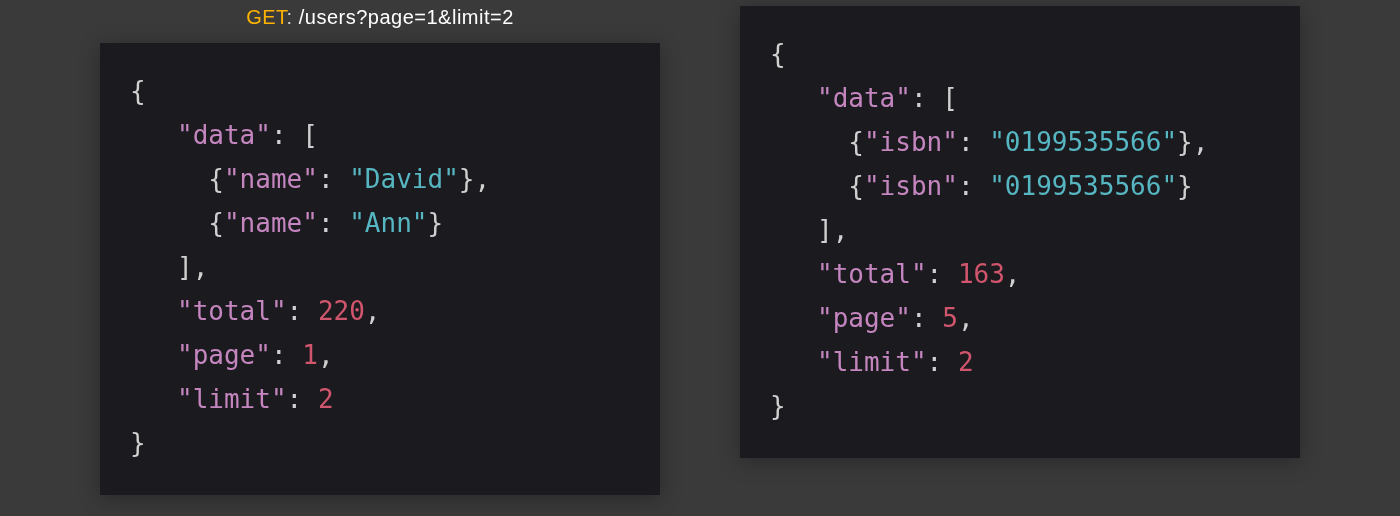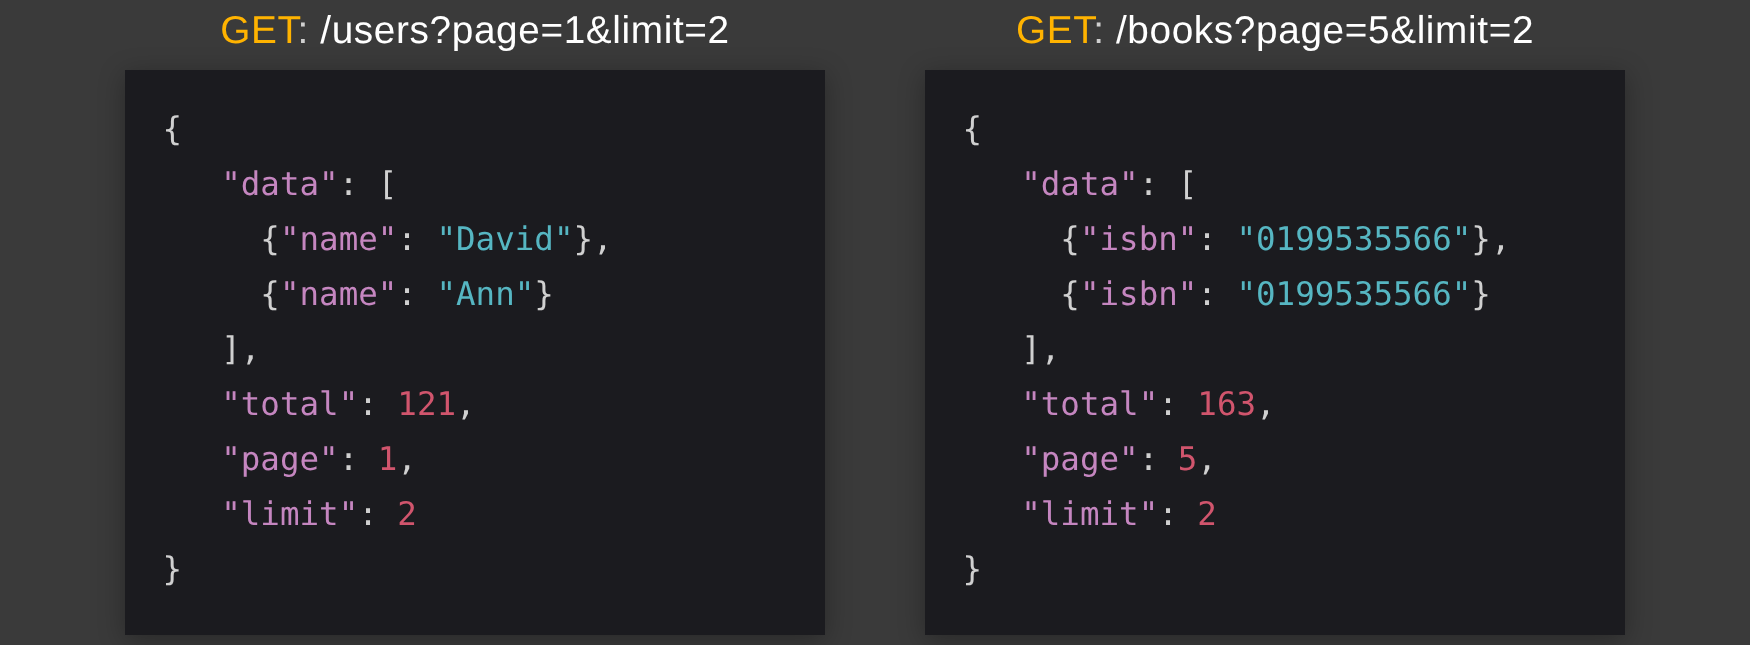--- a/index.html
+++ b/index.html
@@ -17,21 +17,21 @@
     justify-content: center;
     gap: 80px;
     padding-top: 6px;
   }
   .panel {
     display: flex;
     flex-direction: column;
     align-items: center;
   }
   .header-line {
-    font-size: 31px;
+    font-size: 20px;
     color: #ffffff;
     margin-bottom: 14px;
     letter-spacing: 0.5px;
   }
   .header-line .method {
     color: #ffb300;
     font-weight: 400;
   }
   .header-line .path {
     color: #ffffff;
@@ -65,30 +65,27 @@
 
   <div class="panel">
     <div class="header-line">
       <span class="method">GET</span><span class="pun">: </span><span class="path">/users?page=1&amp;limit=2</span>
     </div>
     <div class="code-block"><span class="brace">{</span>
    <span class="key">"<span>data</span>"</span><span class="pun">: </span><span class="brkt">[</span>
      <span class="brace">{</span><span class="key">"<span>name</span>"</span><span class="pun">: </span><span class="str">"<span>David</span>"</span><span class="brace">}</span><span class="pun">,</span>
      <span class="brace">{</span><span class="key">"<span>name</span>"</span><span class="pun">: </span><span class="str">"<span>Ann</span>"</span><span class="brace">}</span>
    <span class="brkt">]</span><span class="pun">,</span>
-   <span class="key">"<span>total</span>"</span><span class="pun">: </span><span class="num">121</span><span class="pun">,</span>
+   <span class="key">"<span>total</span>"</span><span class="pun">: </span><span class="num">220</span><span class="pun">,</span>
    <span class="key">"<span>page</span>"</span><span class="pun">: </span><span class="num">1</span><span class="pun">,</span>
    <span class="key">"<span>limit</span>"</span><span class="pun">: </span><span class="num">2</span>
 <span class="brace">}</span></div>
   </div>
 
   <div class="panel">
-    <div class="header-line">
-      <span class="method">GET</span><span class="pun">: </span><span class="path">/books?page=5&amp;limit=2</span>
-    </div>
     <div class="code-block"><span class="brace">{</span>
    <span class="key">"<span>data</span>"</span><span class="pun">: </span><span class="brkt">[</span>
      <span class="brace">{</span><span class="key">"<span>isbn</span>"</span><span class="pun">: </span><span class="str">"<span>0199535566</span>"</span><span class="brace">}</span><span class="pun">,</span>
      <span class="brace">{</span><span class="key">"<span>isbn</span>"</span><span class="pun">: </span><span class="str">"<span>0199535566</span>"</span><span class="brace">}</span>
    <span class="brkt">]</span><span class="pun">,</span>
    <span class="key">"<span>total</span>"</span><span class="pun">: </span><span class="num">163</span><span class="pun">,</span>
    <span class="key">"<span>page</span>"</span><span class="pun">: </span><span class="num">5</span><span class="pun">,</span>
    <span class="key">"<span>limit</span>"</span><span class="pun">: </span><span class="num">2</span>
 <span class="brace">}</span></div>
   </div>

